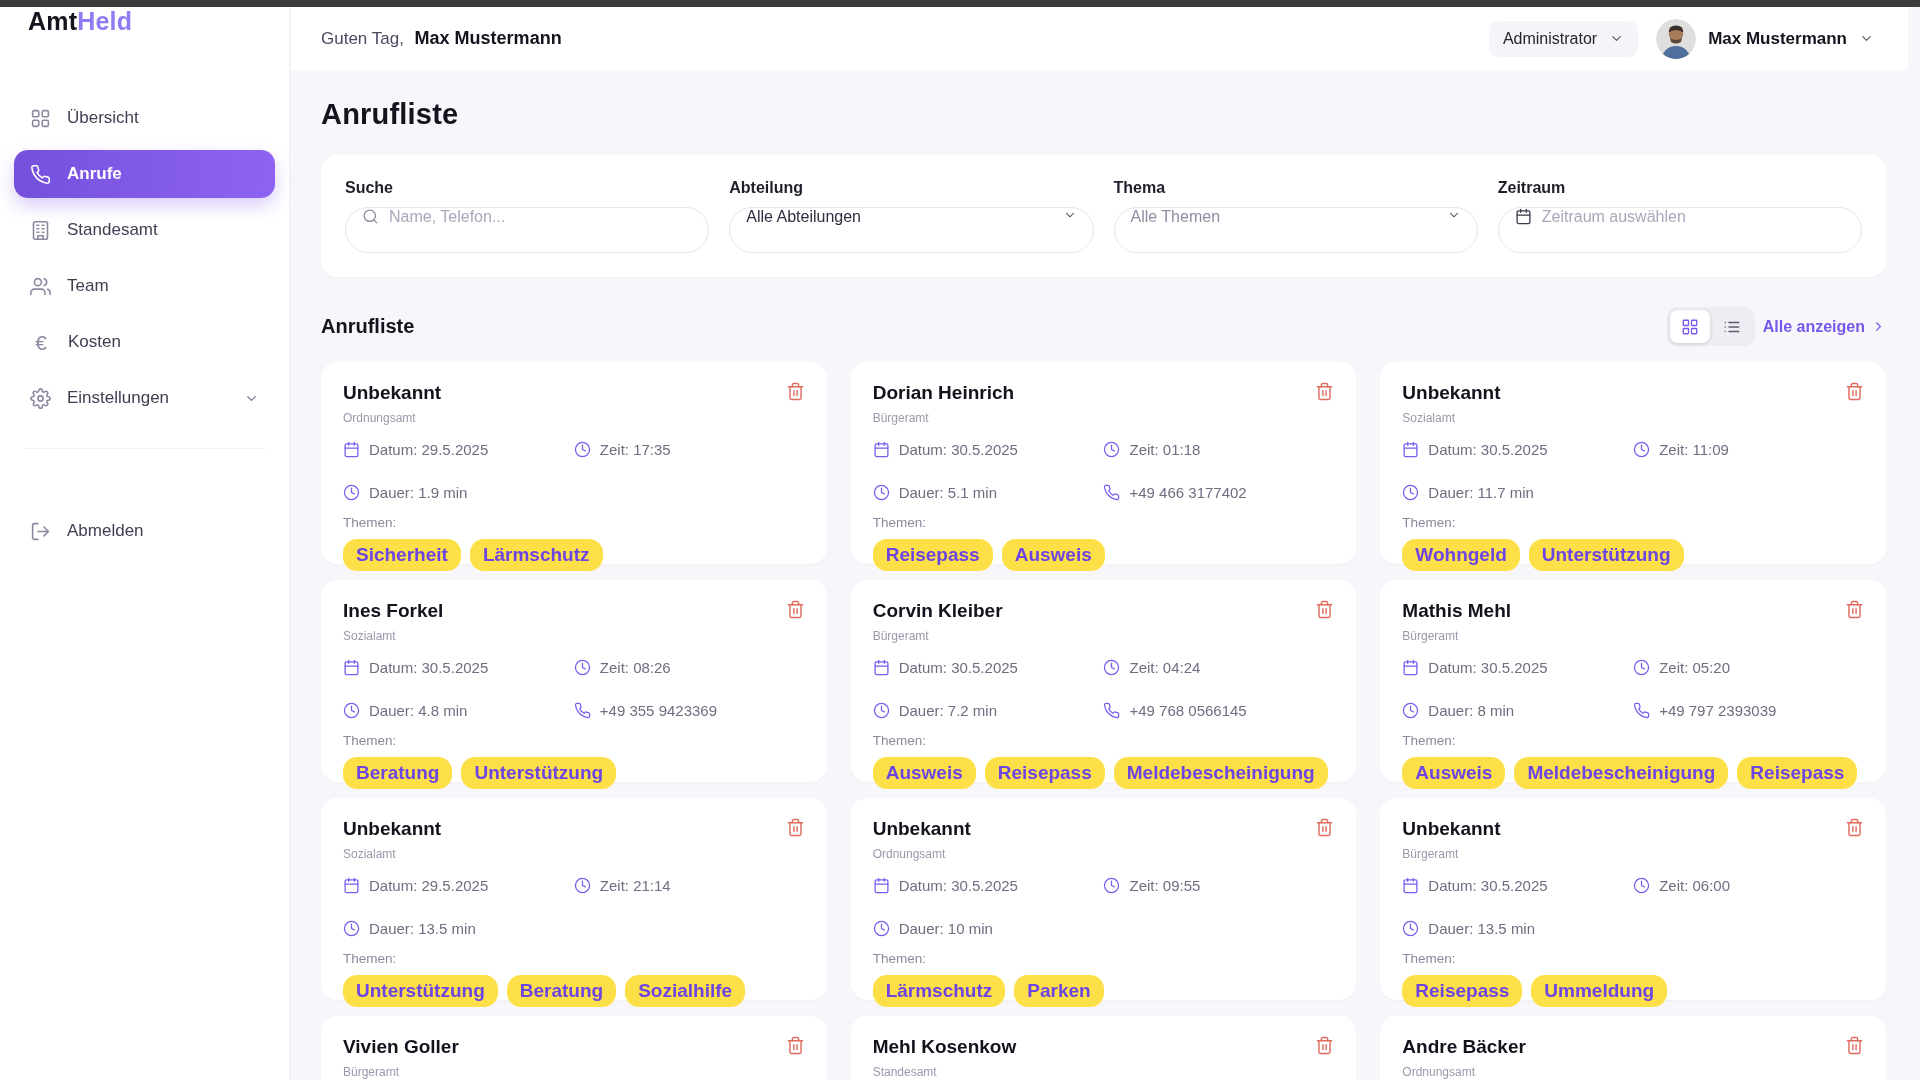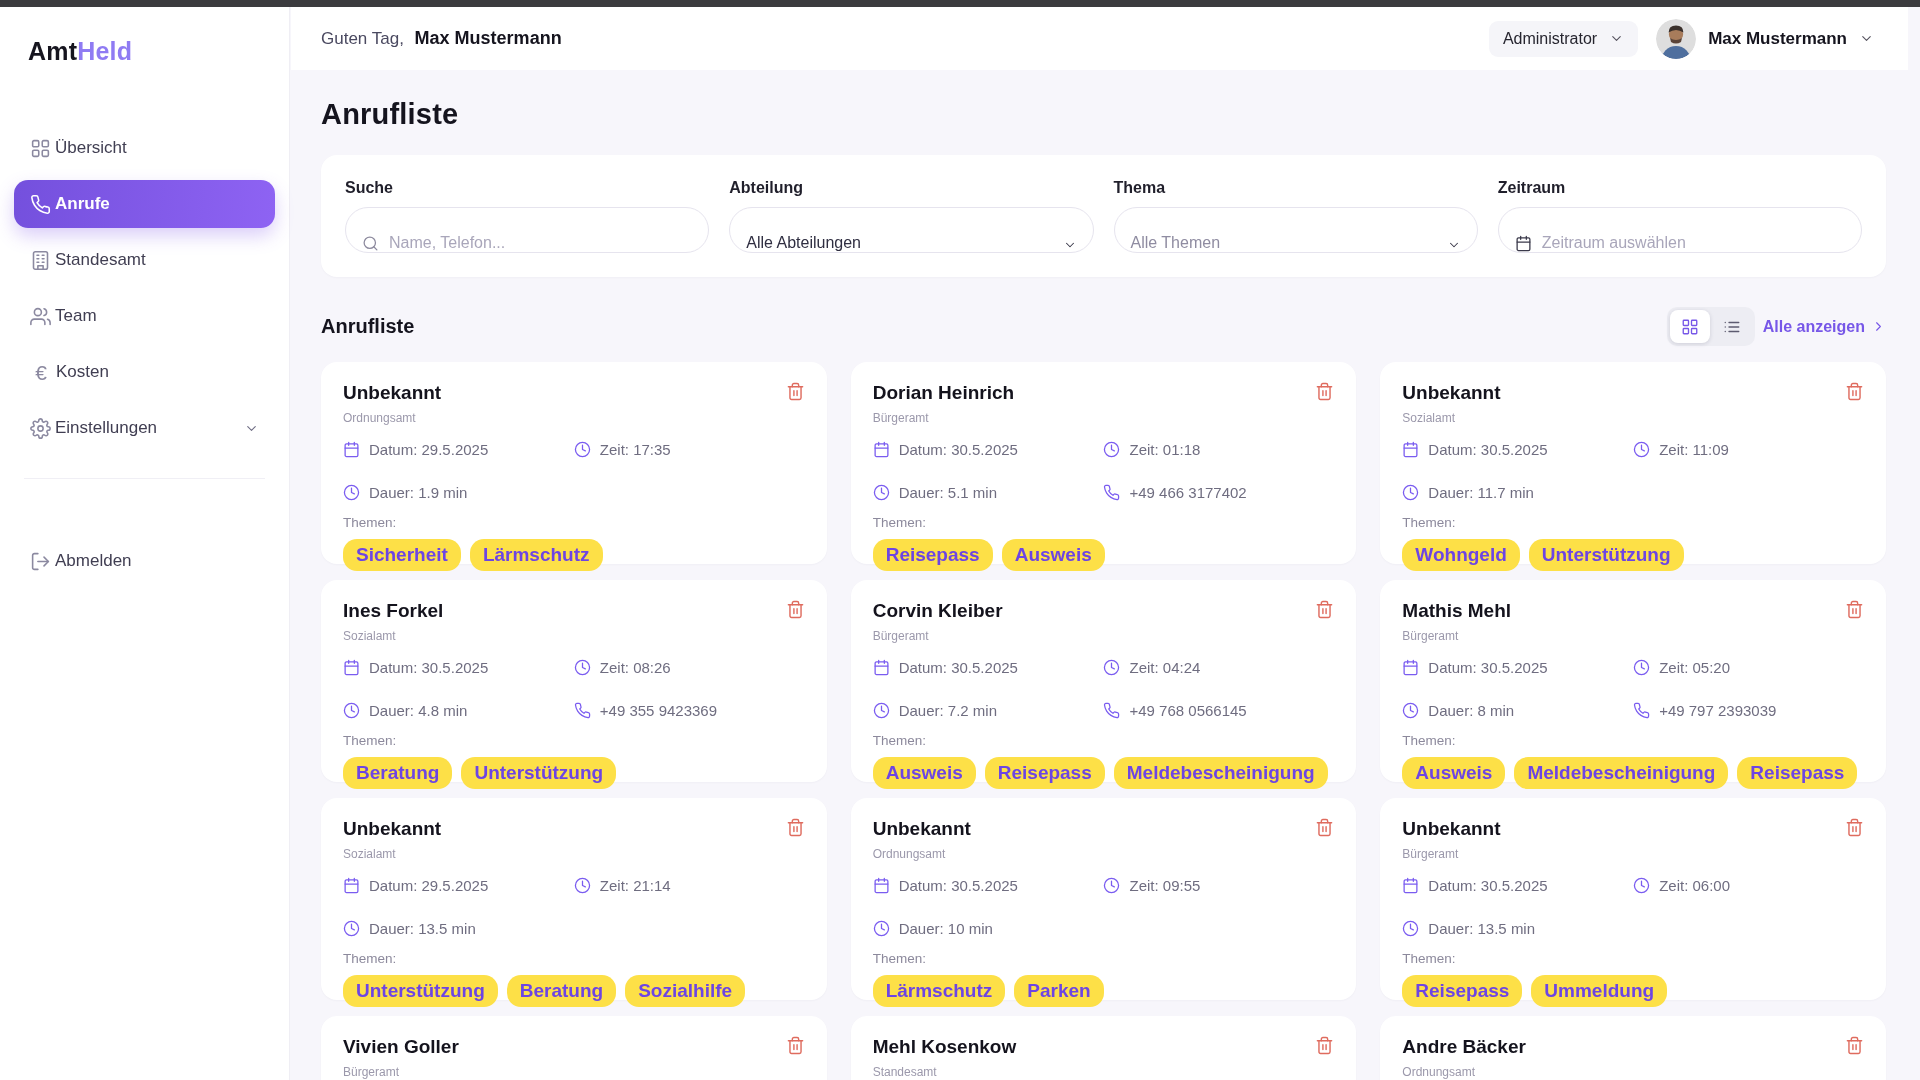--- a/index.html
+++ b/index.html
@@ -12,27 +12,26 @@
   }
   svg.ic { fill:none; stroke:currentColor; stroke-width:1.8; stroke-linecap:round; stroke-linejoin:round; display:block; }
 
   
   .top-strip { position:absolute; top:0; left:0; right:0; height:7px; background:#3b3b3e; z-index:30; }
 
   
   .sidebar {
     position:absolute; top:7px; left:0; bottom:0; width:290px;
     background:#fff; border-right:1px solid #efeef4; z-index:20;
-    padding-top:30px;
   }
   .logo { font-size:25px; font-weight:700; padding-left:28px; letter-spacing:.2px; }
   .logo .accent { color:var(--brand-accent,#8f7bf3); font-weight:600; }
   .nav { margin-top:58px; padding:0 14px; display:flex; flex-direction:column; gap:8px; }
   .nav-item {
-    display:flex; align-items:center; gap:4px; height:48px;
+    display:flex; align-items:center; gap:16px; height:48px;
     padding:0 16px; border-radius:14px; cursor:pointer;
     color:#403e52; font-size:17px; font-weight:500;
   }
   .nav-item .nico { color:#8b89a0; }
   .nav-item.active {
     background:linear-gradient(95deg, #7450dd 0%, #8e63f3 100%);
     color:#fff; font-weight:600;
     box-shadow:0 8px 18px rgba(124,82,232,.28);
   }
   .nav-item.active .nico { color:#fff; }
@@ -66,21 +65,21 @@
   .page-title { font-size:29px; font-weight:800; color:#15141e; letter-spacing:.2px; }
 
   .filter-panel {
     margin-top:24px; background:#fff; border-radius:16px;
     padding:24px; display:grid; grid-template-columns:repeat(4,1fr); gap:20px;
     box-shadow:0 1px 2px rgba(30,25,60,.03);
   }
   .filter-field label { display:block; font-size:16px; font-weight:600; color:#201f2b; }
   .control {
     margin-top:10px; height:46px; border:1px solid #e6e4ee; border-radius:24px;
-    display:flex; align-items:flex-end; gap:10px; padding:0 16px; background:#fff;
+    display:flex; align-items:flex-start; gap:10px; padding:0 16px; background:#fff;
     font-size:16px; color:#2f2e41; cursor:pointer;
   }
   .control .cicon { color:#8d8a9e; }
   .control input {
     border:none; outline:none; flex:1; font-size:16px; min-width:0;
     font-family:"Liberation Sans", sans-serif; color:#2f2e41; background:transparent;
   }
   .control input::placeholder { color:#a9a6ba; }
   .control .value { flex:1; }
   .control .value.muted { color:#8f8ca1; }

